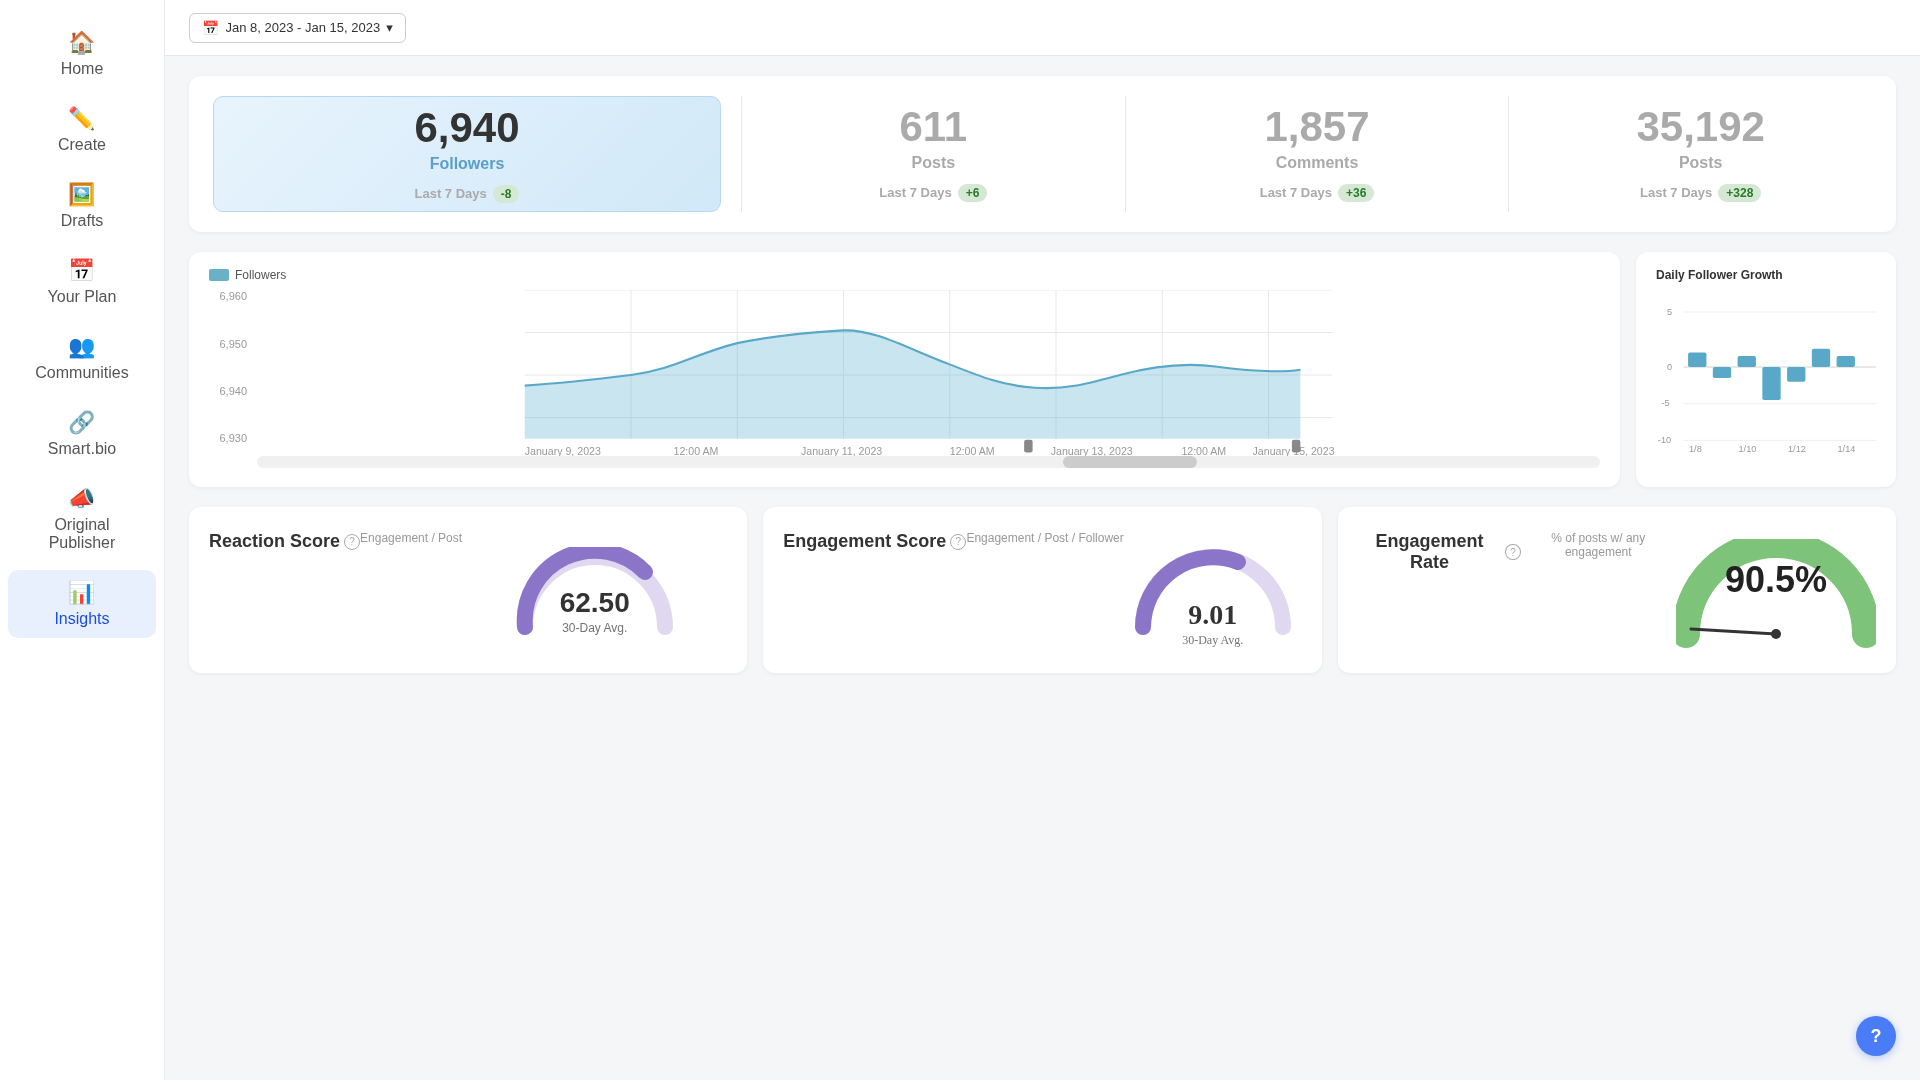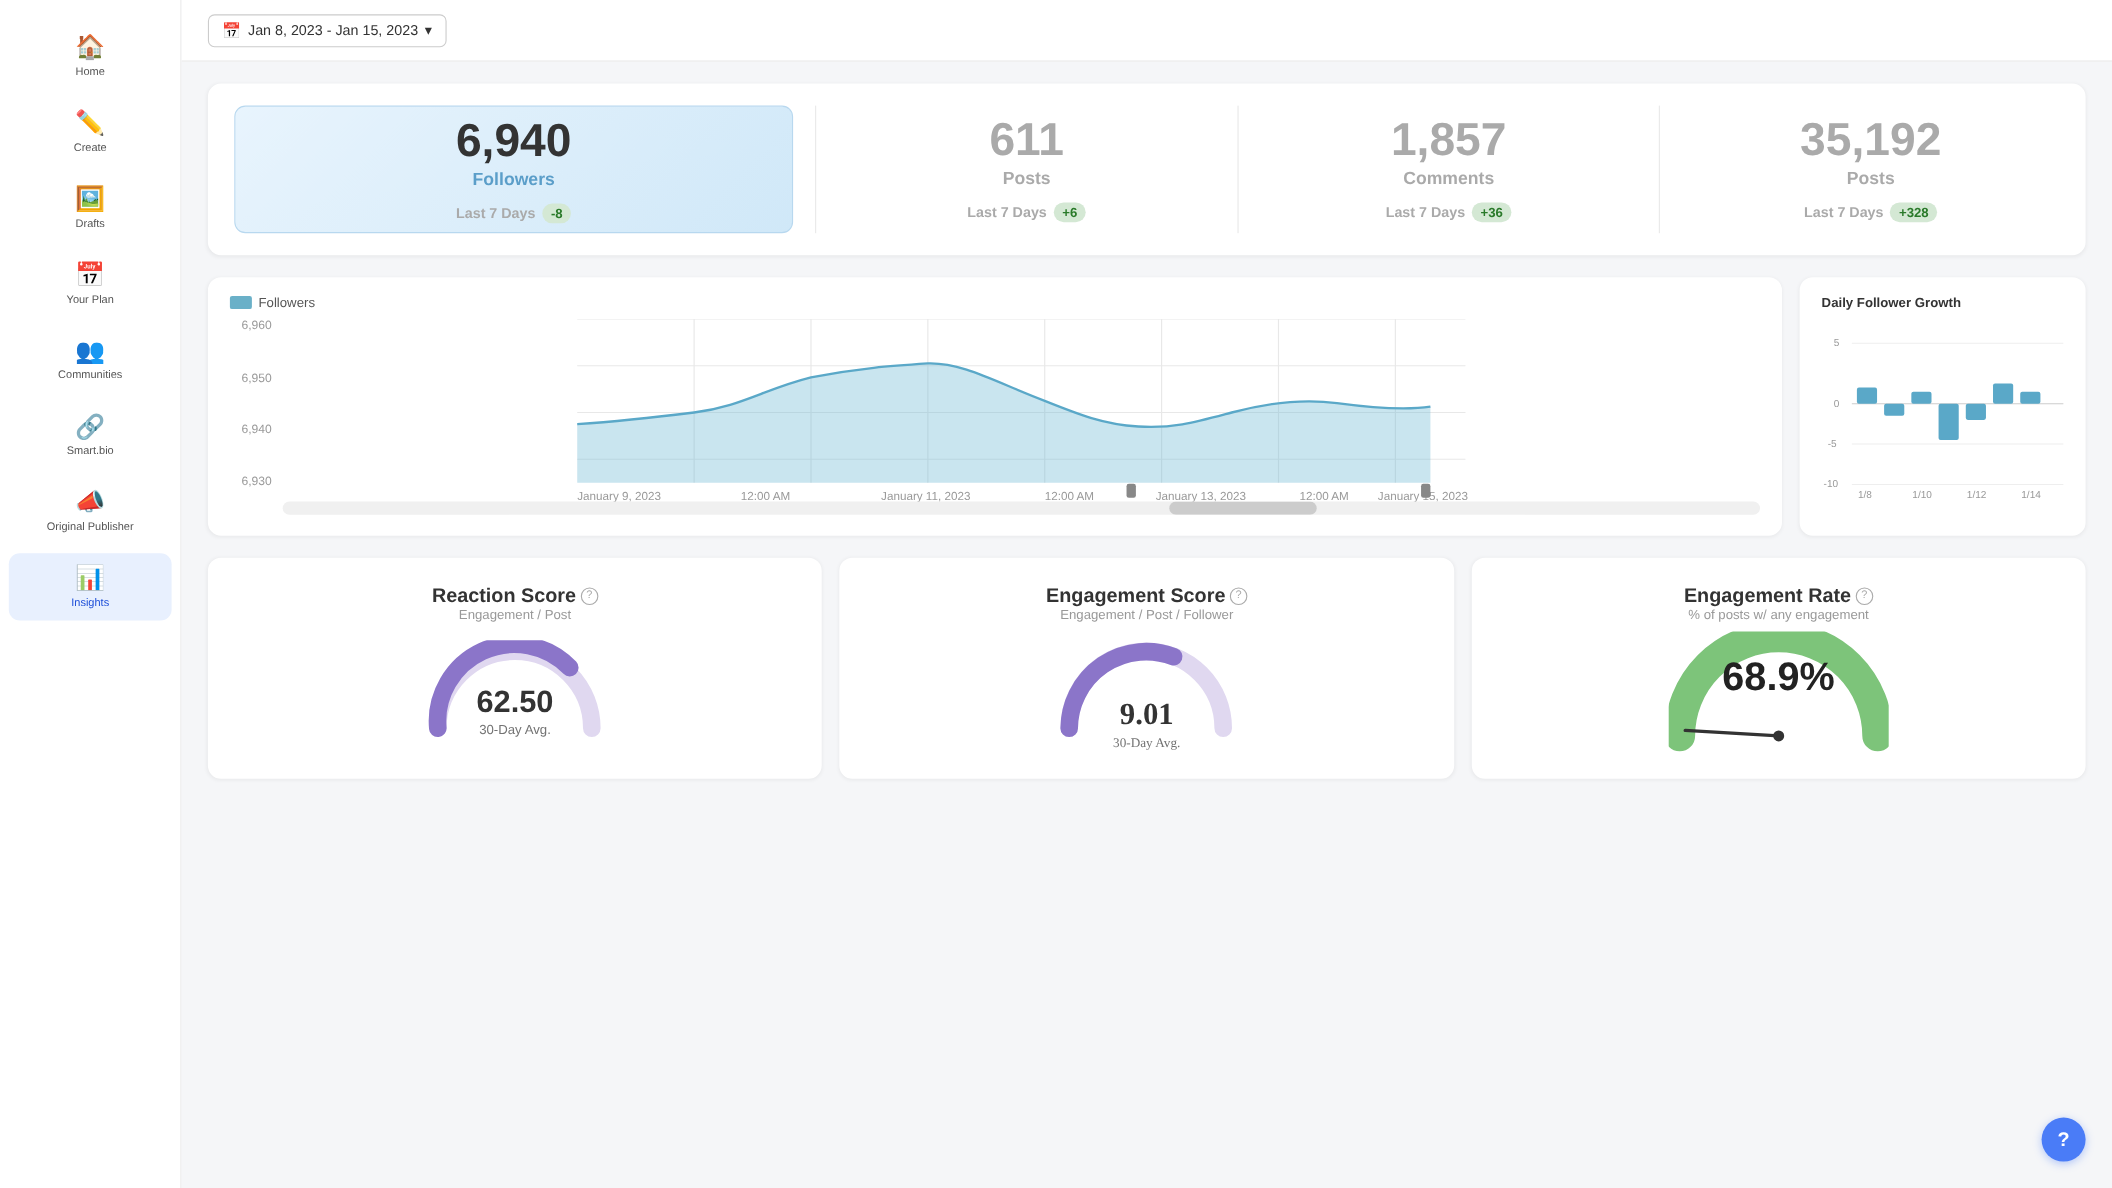--- a/index.html
+++ b/index.html
@@ -24,21 +24,21 @@
       gap: 4px;
       padding: 10px 16px;
       border-radius: 10px;
       cursor: pointer;
       width: 90%;
       transition: background 0.15s;
     }
     .sidebar-item.active { background: #e8f0fe; }
     .sidebar-item .icon { font-size: 22px; color: #555; }
     .sidebar-item.active .icon { color: #4a7cf7; }
-    .sidebar-item .label { font-size: 10px; color: #555; font-weight: 500; text-align: center; }
+    .sidebar-item .label { font-size: 16px; color: #555; font-weight: 500; text-align: center; }
     .sidebar-item.active .label { color: #1d4ed8; font-weight: 400; }
 
     
     .main {
       flex: 1;
       display: flex;
       flex-direction: column;
       overflow-y: auto;
       background: #f5f6f8;
     }
@@ -161,22 +161,22 @@
       display: flex;
       gap: 16px;
     }
     .score-card {
       flex: 1;
       background: #fff;
       border-radius: 12px;
       padding: 24px 20px;
       box-shadow: 0 1px 4px rgba(0,0,0,0.06);
       display: flex;
-      flex-direction: column;
-      align-items: center;
+      flex-direction: row;
+      align-items: flex-start;
       text-align: center;
     }
     .score-title { font-size: 18px; font-weight: 700; color: #333; }
     .score-subtitle { font-size: 12px; color: #999; margin-top: 0; }
     .score-help { display: inline-flex; align-items: center; justify-content: center; width: 16px; height: 16px; border-radius: 50%; border: 1px solid #aaa; color: #aaa; font-size: 10px; margin-left: 4px; cursor: pointer; }
     .score-title-row { display: flex; align-items: center; justify-content: center; }
 
     
     .gauge-container { position: relative; width: 160px; height: 90px; margin: 16px auto 0; }
     .gauge-value { font-size: 28px; font-weight: 700; color: #333; }
@@ -431,21 +431,21 @@
         <div class="score-subtitle">% of posts w/ any engagement</div>
         <div class="gauge-container" style="width:200px;height:110px;margin:8px auto 0;">
           <svg viewBox="0 0 200 110" style="width:200px;height:110px;">
 
             <path d="M 10 95 A 85 85 0 0 1 190 95" fill="none" stroke="#7dc47a" stroke-width="28" stroke-linecap="round"></path>
 
             <line x1="100" y1="95" x2="15" y2="90" stroke="#333" stroke-width="3" stroke-linecap="round"></line>
             <circle cx="100" cy="95" r="5" fill="#333"></circle>
           </svg>
           <div style="position:absolute;top:20px;left:0;right:0;text-align:center;">
-            <div style="font-size:36px;font-weight:800;color:#222;">68.9%</div>
+            <div style="font-size:36px;font-weight:800;color:#222;">90.5%</div>
           </div>
         </div>
       </div>
     </div>
   </div>
 </div>
 
 <div class="help-btn">
   <span>?</span>
 </div>

